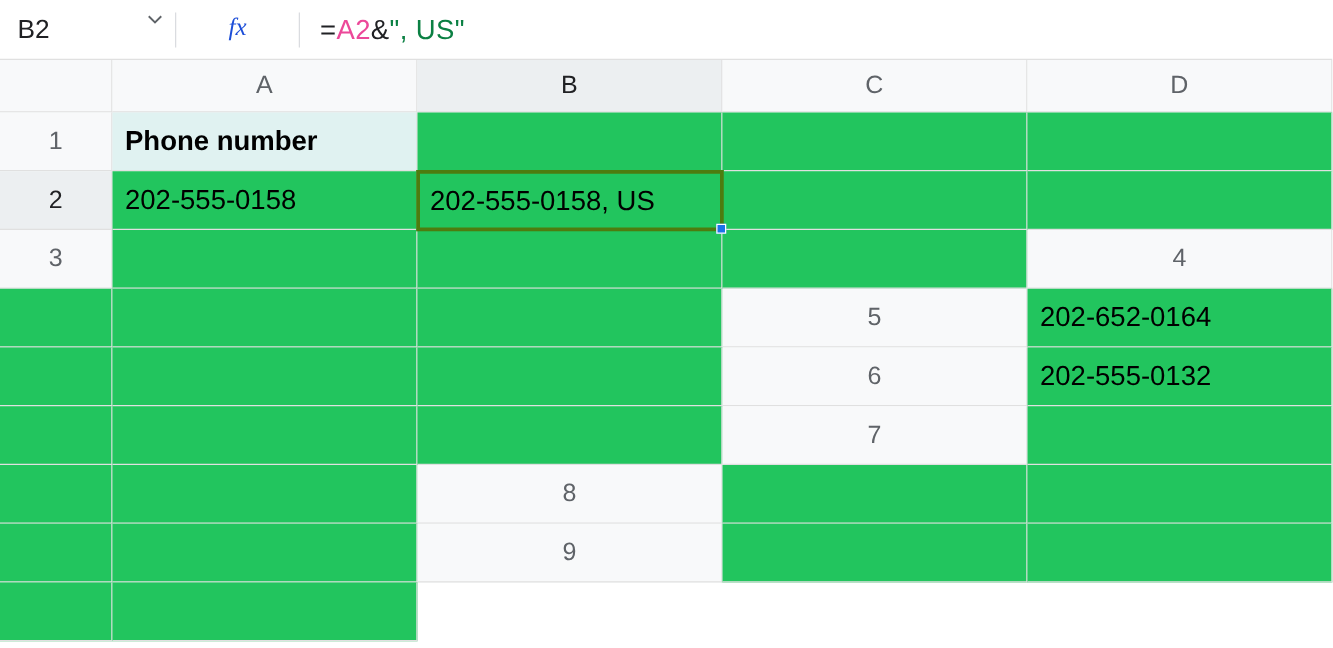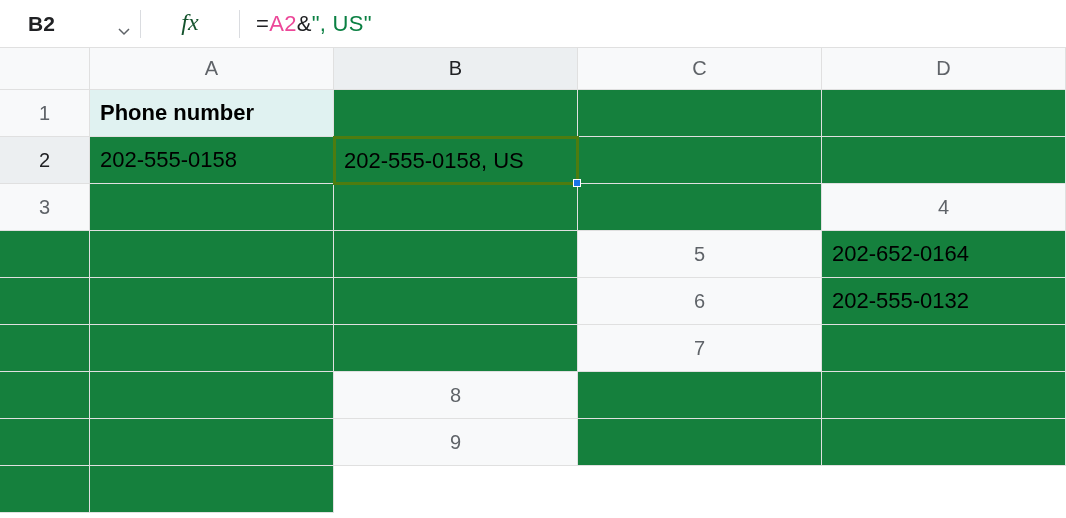--- a/index.html
+++ b/index.html
@@ -16,46 +16,45 @@
   
   .formula-bar {
     display: flex;
     align-items: center;
     height: 48px;
     border-bottom: 1px solid #e0e0e0;
     font-size: 21px;
   }
   .name-box {
     width: 140px;
-    padding-left: 28px;
-    display: flex;
-    align-items: flex-end;
-    font-weight: bold;
+    padding-left: 14px;
+    display: flex;
+    align-items: flex-start;
   }
   .name-dd {
     margin-left: auto;
     margin-right: 10px;
     display: flex;
     align-items: center;
   }
   .name-dd svg { display: block; }
   .divider {
     width: 1px;
     height: 28px;
     background: #dadce0;
   }
   .fx {
     width: 98px;
     display: flex;
     align-items: center;
     justify-content: center;
     font-family: "Times New Roman", serif;
     font-style: italic;
-    font-size: 24px;
-    color: #14532d;
+    font-size: 20px;
+    color: #1d4ed8;
     padding-bottom: 3px;
   }
   .formula-input {
     flex: 1;
     padding-left: 16px;
     display: flex;
     align-items: center;
     font-size: 22px;
     letter-spacing: 0.3px;
     color: #202124;
@@ -103,21 +102,21 @@
     font-size: 20px;
   }
   .row-hdr.active {
     background: #eceff1;
     color: #202124;
   }
   
   .cell {
     padding: 0 10px;
     color: #000;
-    background: #15803d;
+    background: #22c55e;
     white-space: nowrap;
   }
   .cell.phdr {
     background: #e0f2f1;
     font-weight: bold;
   }
 
   
   .cell.selected {
     border: 3px solid #4d7c0f;

